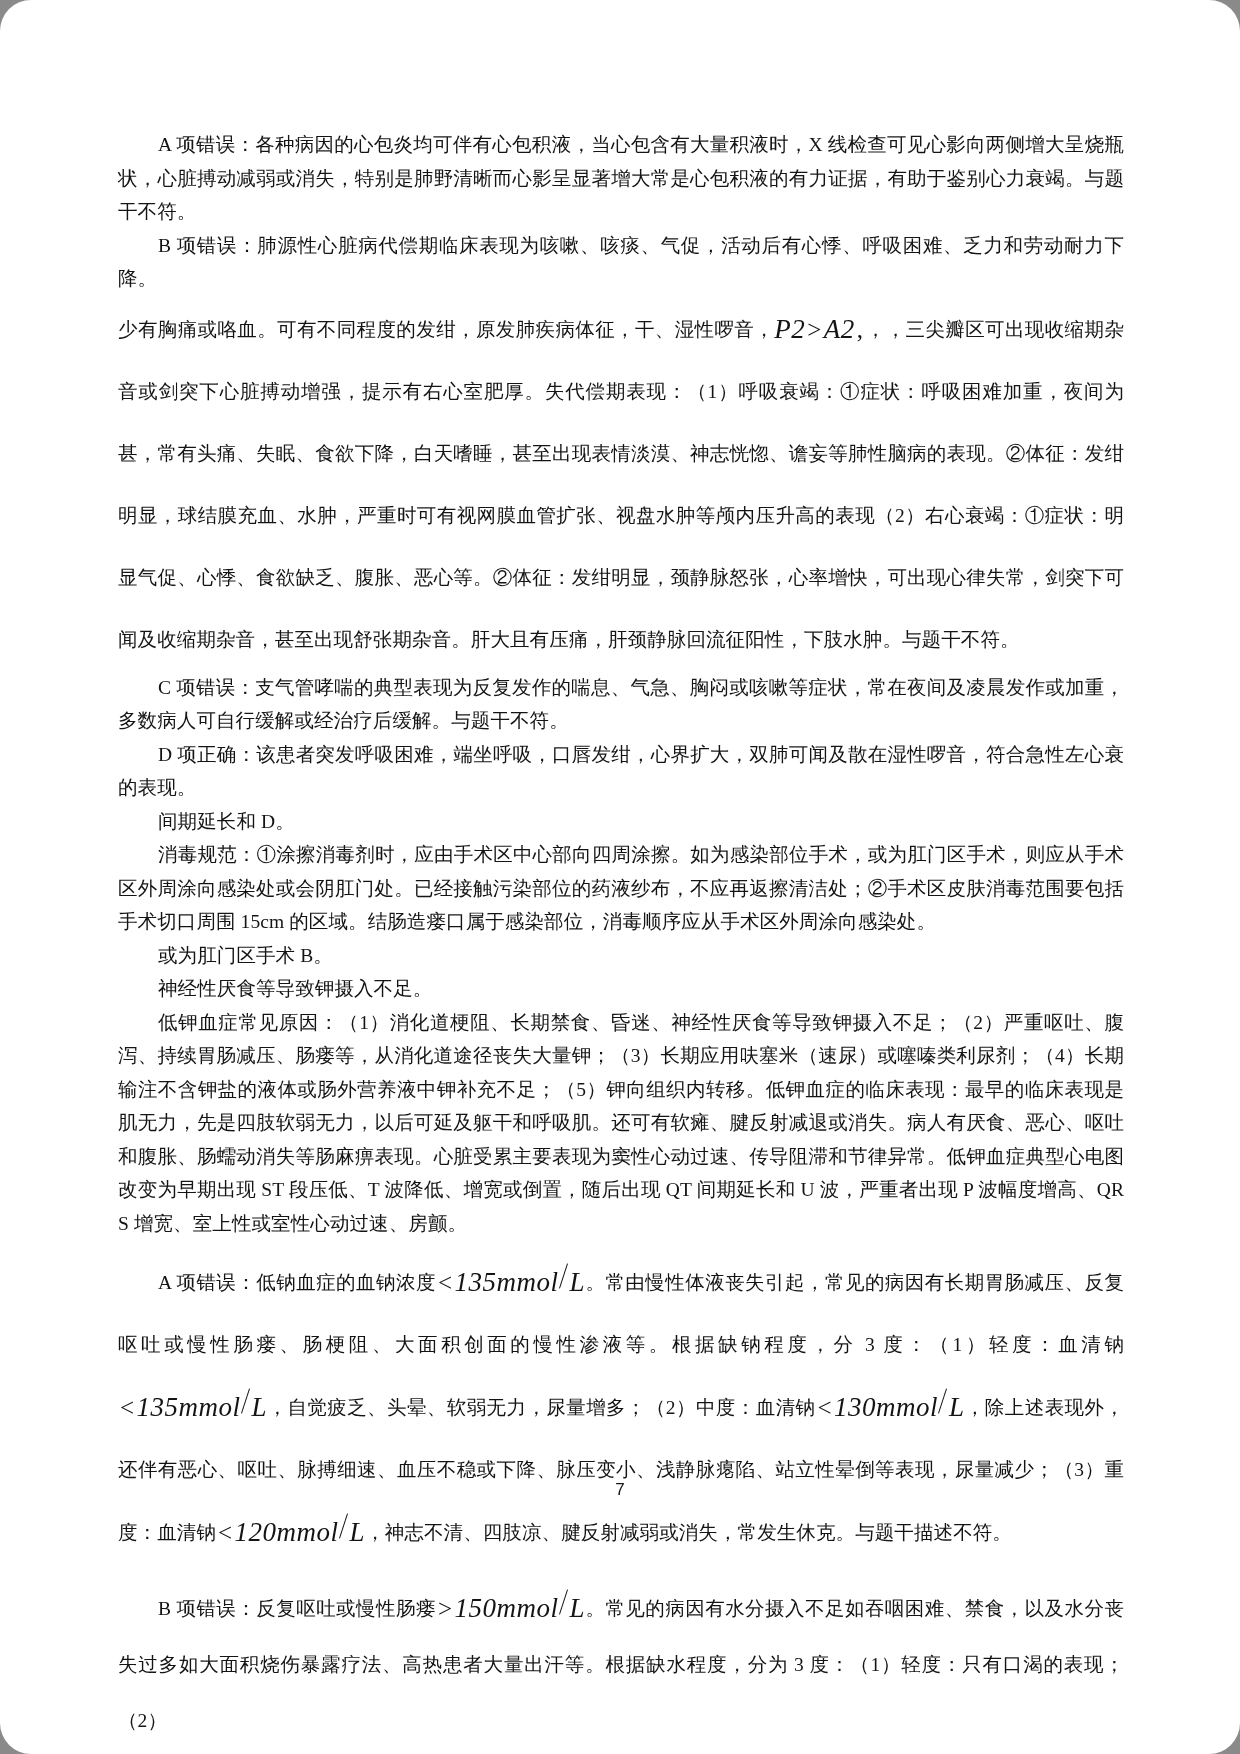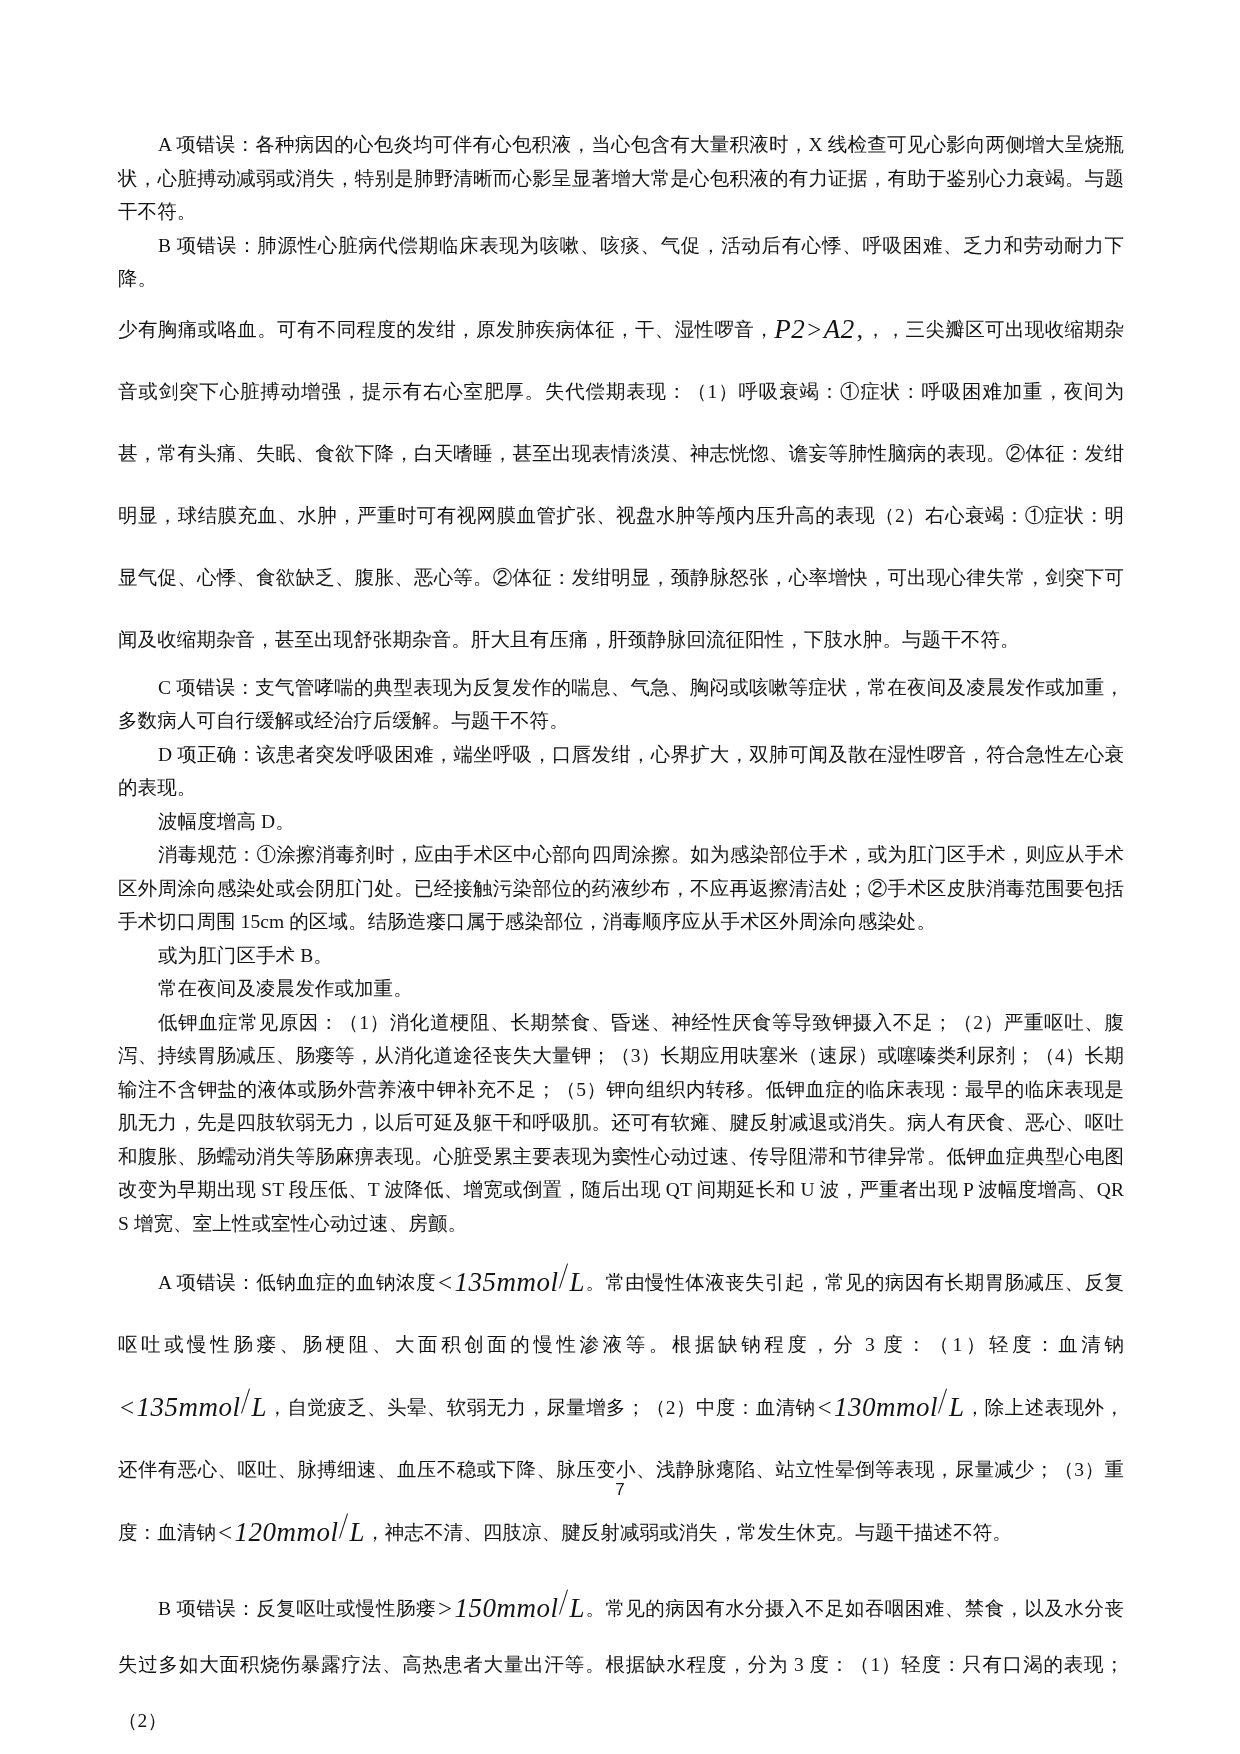--- a/index.html
+++ b/index.html
@@ -12,20 +12,21 @@
     font-family: "Liberation Serif", "DejaVu Serif", serif;
   }
   .page {
     position: relative;
     width: 1240px;
     height: 1754px;
     margin: 0 auto;
     background: #ffffff;
     box-sizing: border-box;
     overflow: hidden;
+    border-radius: 31px;
   }
   .content {
     position: absolute;
     left: 118px;
     top: 128px;
     width: 1006px;
   }
   p.para {
     margin: 0;
     color: #141414;
@@ -99,26 +100,26 @@
     <p class="para indent">A 项错误：各种病因的心包炎均可伴有心包积液，当心包含有大量积液时，X 线检查可见心影向两侧增大呈烧瓶状，心脏搏动减弱或消失，特别是肺野清晰而心影呈显著增大常是心包积液的有力证据，有助于鉴别心力衰竭。与题干不符。</p>
 
     <p class="para indent">B 项错误：肺源性心脏病代偿期临床表现为咳嗽、咳痰、气促，活动后有心悸、呼吸困难、乏力和劳动耐力下降。</p>
 
     <p class="para mathline"><span>少有胸痛或咯血。可有不同程度的发绀，原发肺疾病体征，干、湿性啰音，</span><span class="mjx"><i>P</i>2<span class="op">&gt;</span><i>A</i>2<span class="op">,</span></span><span>，，三尖瓣区可出现收缩期杂音或剑突下心脏搏动增强，提示有右心室肥厚。失代偿期表现：（1）呼吸衰竭：①症状：呼吸困难加重，夜间为甚，常有头痛、失眠、食欲下降，白天嗜睡，甚至出现表情淡漠、神志恍惚、谵妄等肺性脑病的表现。②体征：发绀明显，球结膜充血、水肿，严重时可有视网膜血管扩张、视盘水肿等颅内压升高的表现（2）右心衰竭：①症状：明显气促、心悸、食欲缺乏、腹胀、恶心等。②体征：发绀明显，颈静脉怒张，心率增快，可出现心律失常，剑突下可闻及收缩期杂音，甚至出现舒张期杂音。肝大且有压痛，肝颈静脉回流征阳性，下肢水肿。与题干不符。</span></p>
 
     <p class="para indent">C 项错误：支气管哮喘的典型表现为反复发作的喘息、气急、胸闷或咳嗽等症状，常在夜间及凌晨发作或加重，多数病人可自行缓解或经治疗后缓解。与题干不符。</p>
 
     <p class="para indent">D 项正确：该患者突发呼吸困难，端坐呼吸，口唇发绀，心界扩大，双肺可闻及散在湿性啰音，符合急性左心衰的表现。</p>
 
-    <p class="para indent">波幅度增高 D。</p>
+    <p class="para indent">间期延长和 D。</p>
 
     <p class="para indent">消毒规范：①涂擦消毒剂时，应由手术区中心部向四周涂擦。如为感染部位手术，或为肛门区手术，则应从手术区外周涂向感染处或会阴肛门处。已经接触污染部位的药液纱布，不应再返擦清洁处；②手术区皮肤消毒范围要包括手术切口周围 15cm 的区域。结肠造瘘口属于感染部位，消毒顺序应从手术区外周涂向感染处。</p>
     <p class="para indent">或为肛门区手术 B。</p>
 
-    <p class="para indent">常在夜间及凌晨发作或加重。</p>
+    <p class="para indent">神经性厌食等导致钾摄入不足。</p>
     <p class="para indent">低钾血症常见原因：（1）消化道梗阻、长期禁食、昏迷、神经性厌食等导致钾摄入不足；（2）严重呕吐、腹泻、持续胃肠减压、肠瘘等，从消化道途径丧失大量钾；（3）长期应用呋塞米（速尿）或噻嗪类利尿剂；（4）长期输注不含钾盐的液体或肠外营养液中钾补充不足；（5）钾向组织内转移。低钾血症的临床表现：最早的临床表现是肌无力，先是四肢软弱无力，以后可延及躯干和呼吸肌。还可有软瘫、腱反射减退或消失。病人有厌食、恶心、呕吐和腹胀、肠蠕动消失等肠麻痹表现。心脏受累主要表现为窦性心动过速、传导阻滞和节律异常。低钾血症典型心电图改变为早期出现 ST 段压低、T 波降低、增宽或倒置，随后出现 QT 间期延长和 U 波，严重者出现 P 波幅度增高、QRS 增宽、室上性或室性心动过速、房颤。</p>
 
     <div class="spacer-sm"></div>
 
     <p class="para indent mathline"><span>A 项错误：低钠血症的血钠浓度</span><span class="mjx"><span class="op">&lt;</span>135mmol<span class="frac"></span>L</span><span>。常由慢性体液丧失引起，常见的病因有长期胃肠减压、反复呕吐或慢性肠瘘、肠梗阻、大面积创面的慢性渗液等。根据缺钠程度，分 3 度：（1）轻度：血清钠</span><span class="mjx"><span class="op">&lt;</span>135mmol<span class="frac"></span>L</span><span>，自觉疲乏、头晕、软弱无力，尿量增多；（2）中度：血清钠</span><span class="mjx"><span class="op">&lt;</span>130mmol<span class="frac"></span>L</span><span>，除上述表现外，还伴有恶心、呕吐、脉搏细速、血压不稳或下降、脉压变小、浅静脉瘪陷、站立性晕倒等表现，尿量减少；（3）重度：血清钠</span><span class="mjx"><span class="op">&lt;</span>120mmol<span class="frac"></span>L</span><span>，神志不清、四肢凉、腱反射减弱或消失，常发生休克。与题干描述不符。</span></p>
 
     <div class="spacer-md"></div>
 
     <p class="para indent mathline-tight"><span>B 项错误：反复呕吐或慢性肠瘘</span><span class="mjx"><span class="op">&gt;</span>150mmol<span class="frac"></span>L</span><span>。常见的病因有水分摄入不足如吞咽困难、禁食，以及水分丧失过多如大面积烧伤暴露疗法、高热患者大量出汗等。根据缺水程度，分为 3 度：（1）轻度：只有口渴的表现；（2）</span></p>
 

